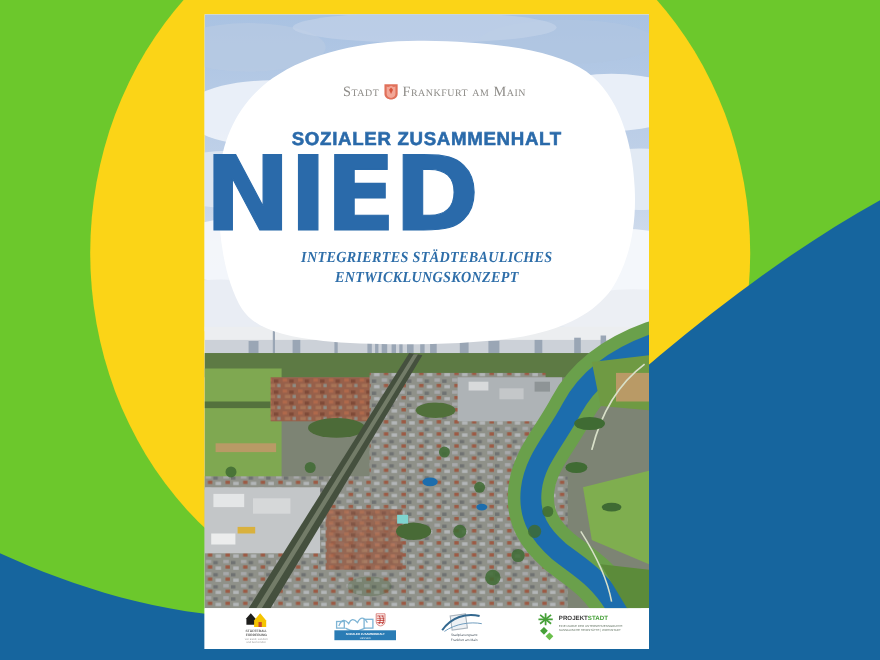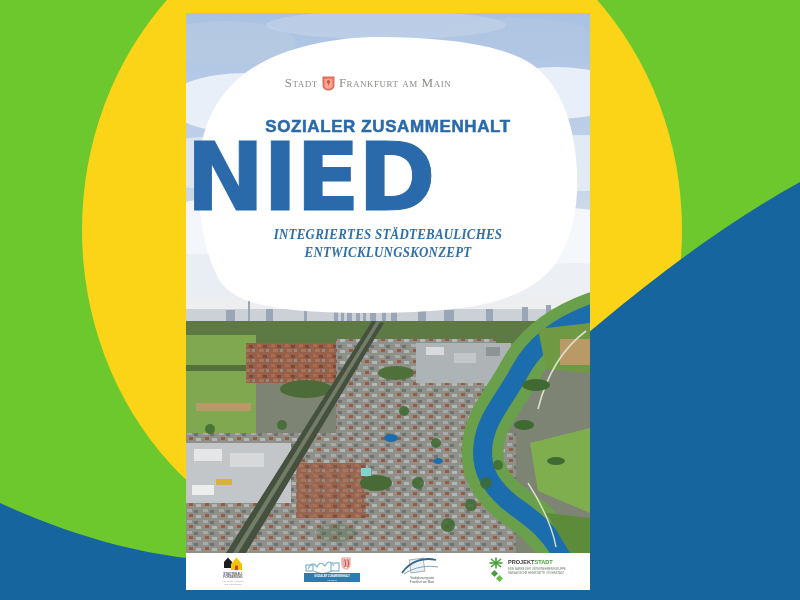--- a/index.html
+++ b/index.html
@@ -1,21 +1,21 @@
 <!DOCTYPE html>
 <html><head>
 <meta charset="utf-8">
 <style>
   html,body{margin:0;padding:0;background:#6cc82c;}
   .stage{position:relative;width:800px;height:600px;overflow:hidden;font-family:"Liberation Sans",sans-serif;}
   .bg-svg{position:absolute;left:0;top:0;width:800px;height:600px;}
   .cover{position:absolute;left:186px;top:13px;width:404px;height:577px;background:#ffffff;}
   .photo-svg{position:absolute;left:0;top:0;width:404px;height:540px;display:block;}
   .city-logo{position:absolute;left:0;top:62px;width:364px;text-align:center;color:#8e8c88;
-    font-family:"Liberation Serif",serif;font-variant:small-caps;font-size:13px;letter-spacing:.5px;}
+    font-family:"Liberation Serif",serif;font-variant:small-caps;font-size:13px;letter-spacing:.5px;padding-left:27px;}
   .city-logo .crest{display:inline-block;vertical-align:-4px;margin:0 4px;}
   .program-label{position:absolute;left:0;top:104px;width:404px;text-align:center;color:#2a6aaa;
     font-weight:700;font-size:17px;letter-spacing:.6px;-webkit-text-stroke:.5px #2a6aaa;}
   .big-title{position:absolute;left:0;top:118px;width:404px;color:#2a6aaa;
     font-family:"DejaVu Sans",sans-serif;font-weight:700;font-size:94px;line-height:1.0;
     letter-spacing:-2px;-webkit-text-stroke:1px #2a6aaa;}
   .subtitle{position:absolute;left:0;top:213px;width:404px;text-align:center;color:#2e6ea9;
     font-family:"Liberation Serif",serif;font-style:italic;font-weight:700;font-size:14px;
     line-height:18px;letter-spacing:.3px;transform:scaleX(.92);}
   .logo-bar{position:absolute;left:0;top:540px;width:404px;height:37px;background:#ffffff;}

